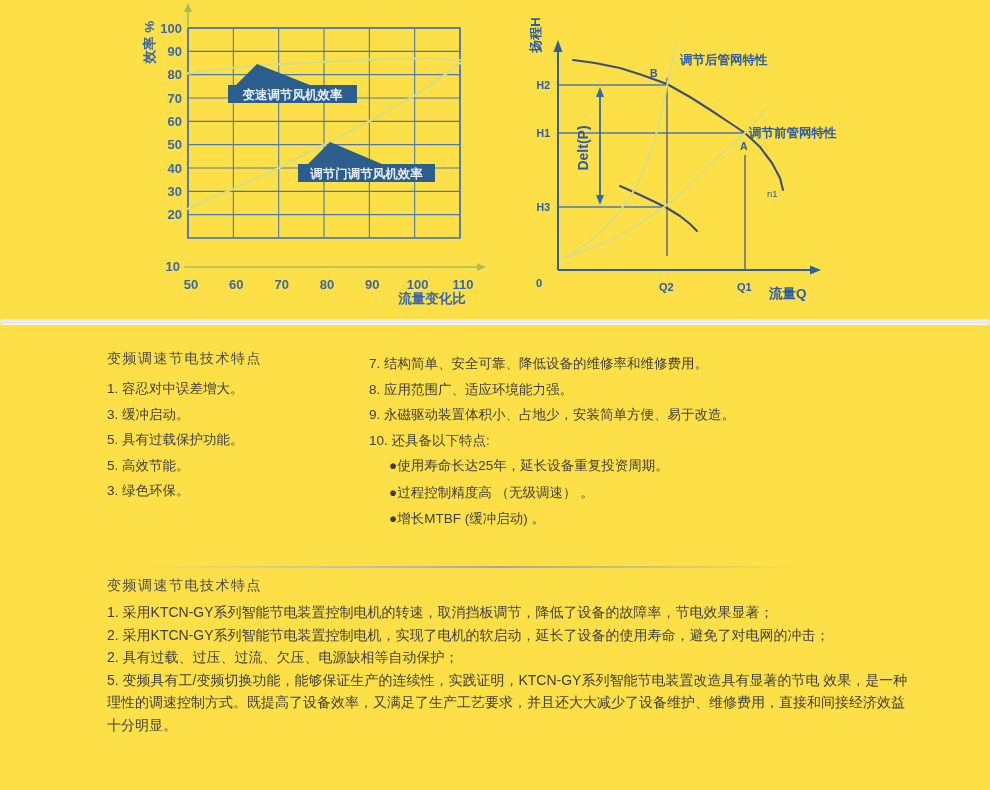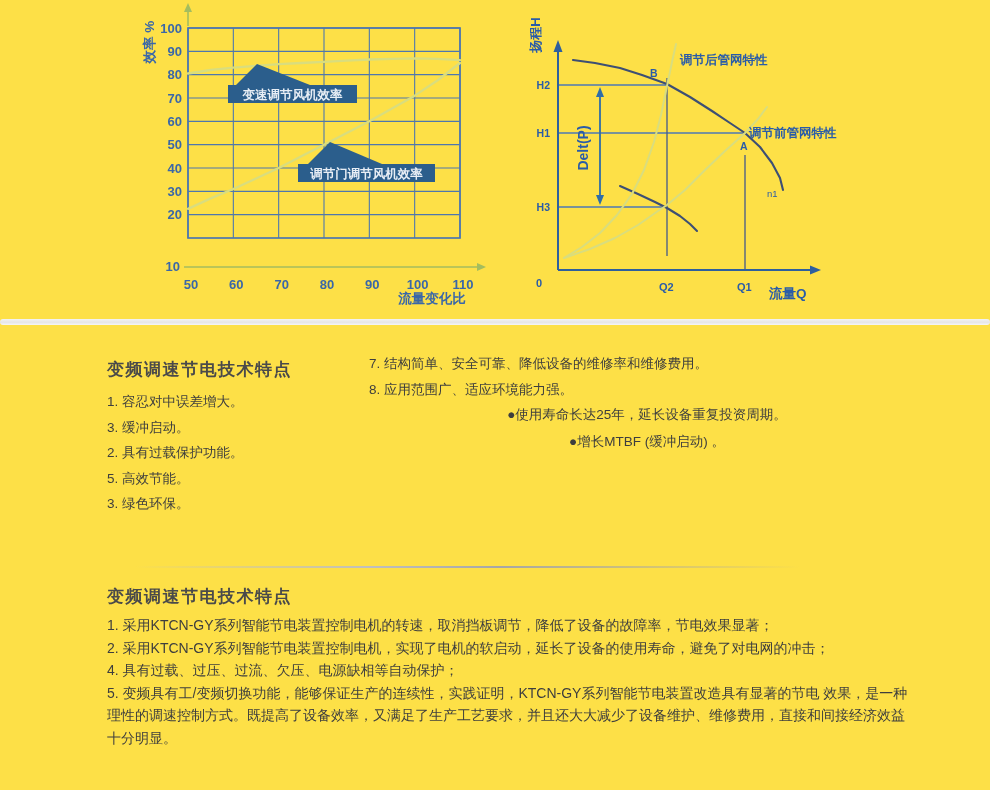--- a/index.html
+++ b/index.html
@@ -5,26 +5,26 @@
   html,body{margin:0;padding:0;background:#ffffff;}
   body{width:990px;height:790px;font-family:"Liberation Sans","DejaVu Sans",sans-serif;}
   .canvas{position:relative;width:990px;height:790px;background:#fde047;overflow:hidden;color:#3e3e3e;}
   .chart-svg{position:absolute;top:0;}
   #chart1{left:130px;}
   #chart2{left:520px;}
   .divider-band{position:absolute;left:0;top:319px;width:990px;height:6px;
     background:linear-gradient(to bottom,#f3f3f3,#e6e6e6 55%,#f6f6f6);border-radius:3px;}
   .divider-line{position:absolute;top:566px;left:135px;width:665px;height:2px;
     background:linear-gradient(to right,rgba(185,185,185,0),#bfbfbf 35%,#a6a6a6 55%,rgba(185,185,185,0));}
-  .sec-title{font-size:17px;font-weight:700;color:#4a4a4a;margin:8px 0 8px 0;letter-spacing:1.5px;}
+  .sec-title{font-size:14px;font-weight:400;color:#4a4a4a;margin:0 0 8px 0;letter-spacing:1.5px;}
   .section1{position:absolute;top:350px;left:107px;width:810px;}
   .col-left{position:absolute;left:0;top:0;width:276px;}
   .col-right{position:absolute;left:262px;top:1px;width:530px;}
   .item{font-size:13.5px;line-height:25.5px;color:#3e3e3e;white-space:nowrap;}
-  .bullet-item{font-size:13.5px;line-height:26.5px;margin-left:26px;color:#3e3e3e;white-space:nowrap;text-align:center;}
+  .bullet-item{font-size:13.5px;line-height:26.5px;margin-left:20px;color:#3e3e3e;white-space:nowrap;}
   .section2{position:absolute;top:577px;left:107px;width:802px;}
   .section2 .sec-title{margin-bottom:6px;}
   .para{font-size:14px;line-height:22.5px;color:#3e3e3e;}
 </style>
 </head>
 <body>
 
 <div class="canvas">
 
   <svg id="chart1" class="chart-svg" width="360" height="310" viewBox="0 0 360 310">
@@ -132,42 +132,45 @@
     </svg>
 
   <div class="divider-band"></div>
 
   <div class="section1">
     <div class="col-left">
       <h2 class="sec-title">变频调速节电技术特点</h2>
       <div>
           <div class="item">1. 容忍对中误差增大。</div>
           <div class="item">3. 缓冲启动。</div>
-          <div class="item">2. 具有过载保护功能。</div>
+          <div class="item">5. 具有过载保护功能。</div>
           <div class="item">5. 高效节能。</div>
           <div class="item">3. 绿色环保。</div>
         </div>
     </div>
     <div class="col-right">
       <div>
           <div class="item">7. 结构简单、安全可靠、降低设备的维修率和维修费用。</div>
           <div class="item">8. 应用范围广、适应环境能力强。</div>
+          <div class="item">9. 永磁驱动装置体积小、占地少，安装简单方便、易于改造。</div>
+          <div class="item">10. 还具备以下特点:</div>
         </div>
       <div>
           <div class="bullet-item">●使用寿命长达25年，延长设备重复投资周期。</div>
+          <div class="bullet-item">●过程控制精度高 （无级调速） 。</div>
           <div class="bullet-item">●增长MTBF (缓冲启动) 。</div>
         </div>
     </div>
   </div>
 
   <div class="divider-line"></div>
 
   <div class="section2">
     <h2 class="sec-title">变频调速节电技术特点</h2>
     <div>
         <div class="para">1. 采用KTCN-GY系列智能节电装置控制电机的转速，取消挡板调节，降低了设备的故障率，节电效果显著；</div>
         <div class="para">2. 采用KTCN-GY系列智能节电装置控制电机，实现了电机的软启动，延长了设备的使用寿命，避免了对电网的冲击；</div>
-        <div class="para">4. 具有过载、过压、过流、欠压、电源缺相等自动保护；</div>
+        <div class="para">2. 具有过载、过压、过流、欠压、电源缺相等自动保护；</div>
         <div class="para">5. 变频具有工/变频切换功能，能够保证生产的连续性，实践证明，KTCN-GY系列智能节电装置改造具有显著的节电 效果，是一种理性的调速控制方式。既提高了设备效率，又满足了生产工艺要求，并且还大大减少了设备维护、维修费用，直接和间接经济效益十分明显。</div>
       </div>
   </div>
 
 </div>
 
 </body></html>

